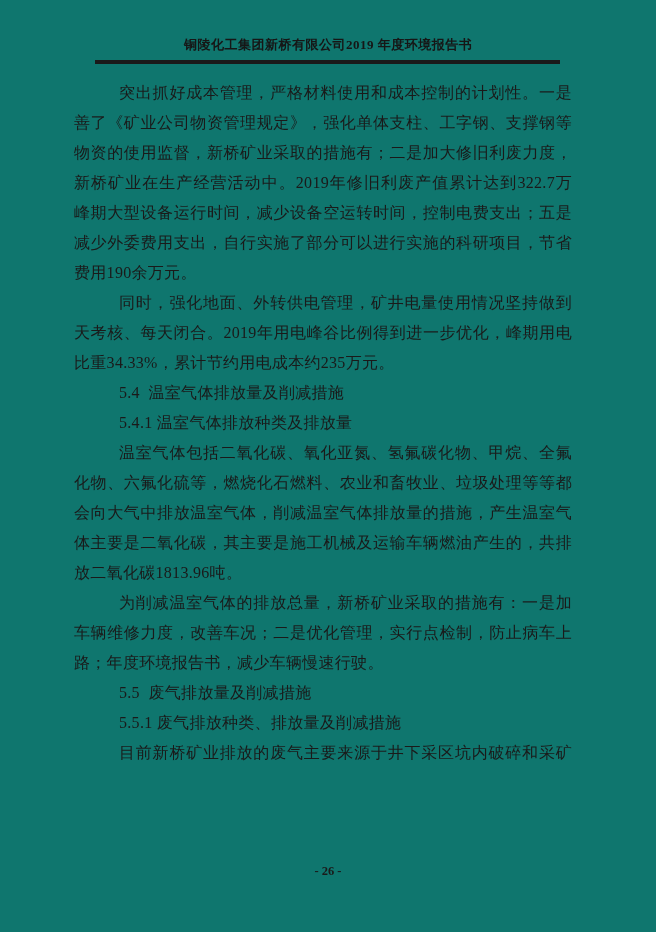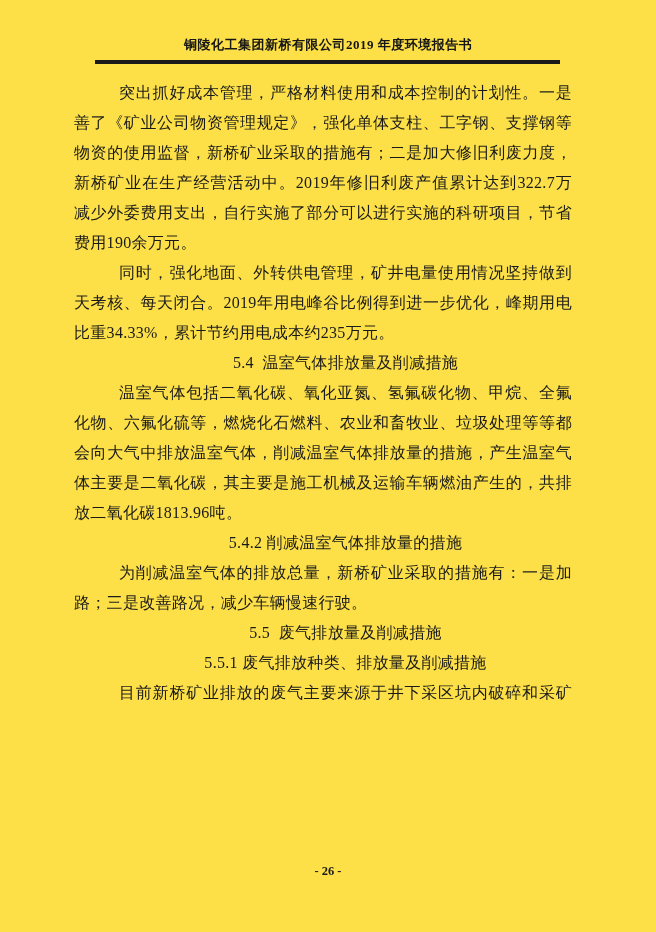--- a/index.html
+++ b/index.html
@@ -4,21 +4,21 @@
 <style>
   html, body {
     margin: 0;
     padding: 0;
     background: #ffffff;
   }
   .page {
     position: relative;
     width: 656px;
     height: 932px;
-    background: #fde047;
+    background: #0f766e;
     margin: 0 auto;
     overflow: hidden;
     font-family: "Liberation Serif", "DejaVu Serif", serif;
     color: #1a1a1a;
   }
   .header {
     position: absolute;
     top: 36px;
     left: 0;
     width: 100%;
@@ -52,21 +52,20 @@
   }
   .line.j {
     text-align: justify;
     text-align-last: justify;
   }
   .line.indent {
     text-indent: 45px;
   }
   .line.heading {
     white-space: pre;
-    text-align: center;
   }
   .footer {
     position: absolute;
     top: 864px;
     left: 0;
     width: 100%;
     text-align: center;
     font-size: 12.5px;
     color: #1a1a1a;
     font-weight: bold;
@@ -80,40 +79,42 @@
     <span>铜陵化工集团新桥有限公司2019 年度环境报告书</span>
   </div>
   <div class="header-rule"></div>
 
   <div class="body-text" id="doc-body">
       <div>
         <div class="line indent j">突出抓好成本管理，严格材料使用和成本控制的计划性。一是完</div>
         <div class="line j">善了《矿业公司物资管理规定》，强化单体支柱、工字钢、支撑钢等</div>
         <div class="line j">物资的使用监督，新桥矿业采取的措施有；二是加大修旧利废力度，</div>
         <div class="line j">新桥矿业在生产经营活动中。2019年修旧利废产值累计达到322.7万</div>
+        <div class="line j">峰期大型设备运行时间，减少设备空运转时间，控制电费支出；五是</div>
         <div class="line j">减少外委费用支出，自行实施了部分可以进行实施的科研项目，节省</div>
         <div class="line">费用190余万元。</div>
       </div>
       <div>
         <div class="line indent j">同时，强化地面、外转供电管理，矿井电量使用情况坚持做到每</div>
         <div class="line j">天考核、每天闭合。2019年用电峰谷比例得到进一步优化，峰期用电</div>
         <div class="line">比重34.33%，累计节约用电成本约235万元。</div>
       </div>
       <div class="line heading indent">5.4  温室气体排放量及削减措施</div>
+      <div class="line heading indent">5.4.1 温室气体排放种类及排放量</div>
       <div>
         <div class="line indent j">温室气体包括二氧化碳、氧化亚氮、氢氟碳化物、甲烷、全氟碳</div>
         <div class="line j">化物、六氟化硫等，燃烧化石燃料、农业和畜牧业、垃圾处理等等都</div>
         <div class="line j">会向大气中排放温室气体，削减温室气体排放量的措施，产生温室气</div>
         <div class="line j">体主要是二氧化碳，其主要是施工机械及运输车辆燃油产生的，共排</div>
         <div class="line">放二氧化碳1813.96吨。</div>
       </div>
-      <div class="line heading indent">5.4.2 削减温室气体排放量的措施</div>
       <div>
         <div class="line indent j">为削减温室气体的排放总量，新桥矿业采取的措施有：一是加大</div>
-        <div class="line">路；三是改善路况，减少车辆慢速行驶。</div>
+        <div class="line j">车辆维修力度，改善车况；二是优化管理，实行点检制，防止病车上</div>
+        <div class="line">路；年度环境报告书，减少车辆慢速行驶。</div>
       </div>
       <div class="line heading indent">5.5  废气排放量及削减措施</div>
       <div class="line heading indent">5.5.1 废气排放种类、排放量及削减措施</div>
       <div>
         <div class="line indent j">目前新桥矿业排放的废气主要来源于井下采区坑内破碎和采矿通</div>
       </div>
     </div>
 
   <div class="footer">
     <span>- 26 -</span>

